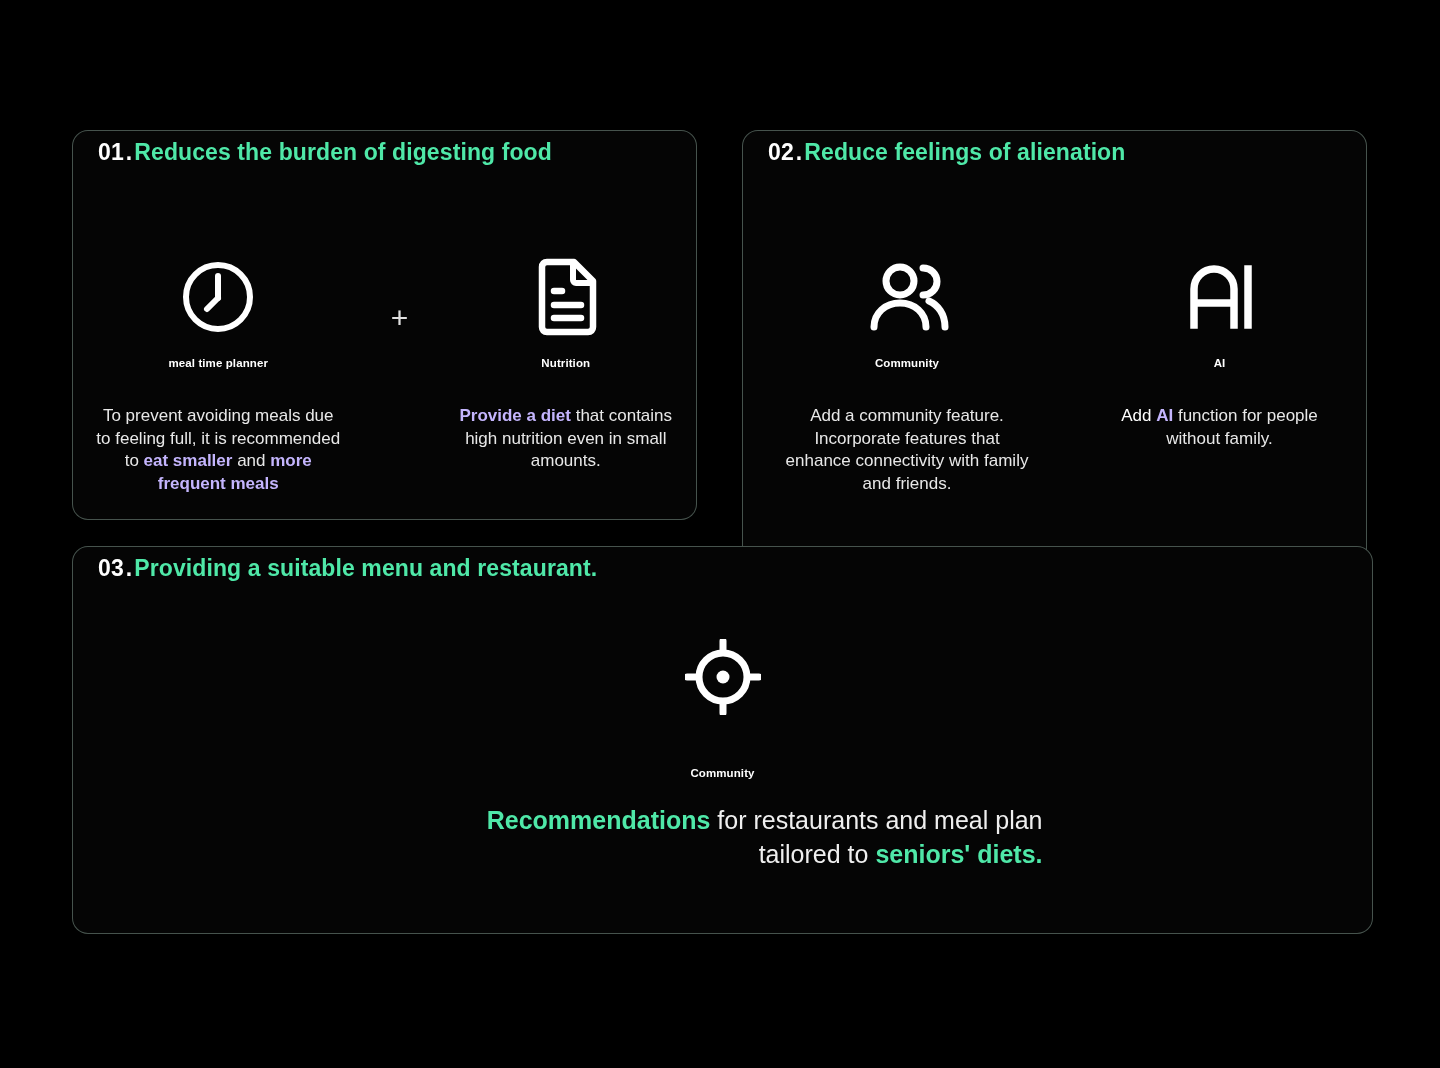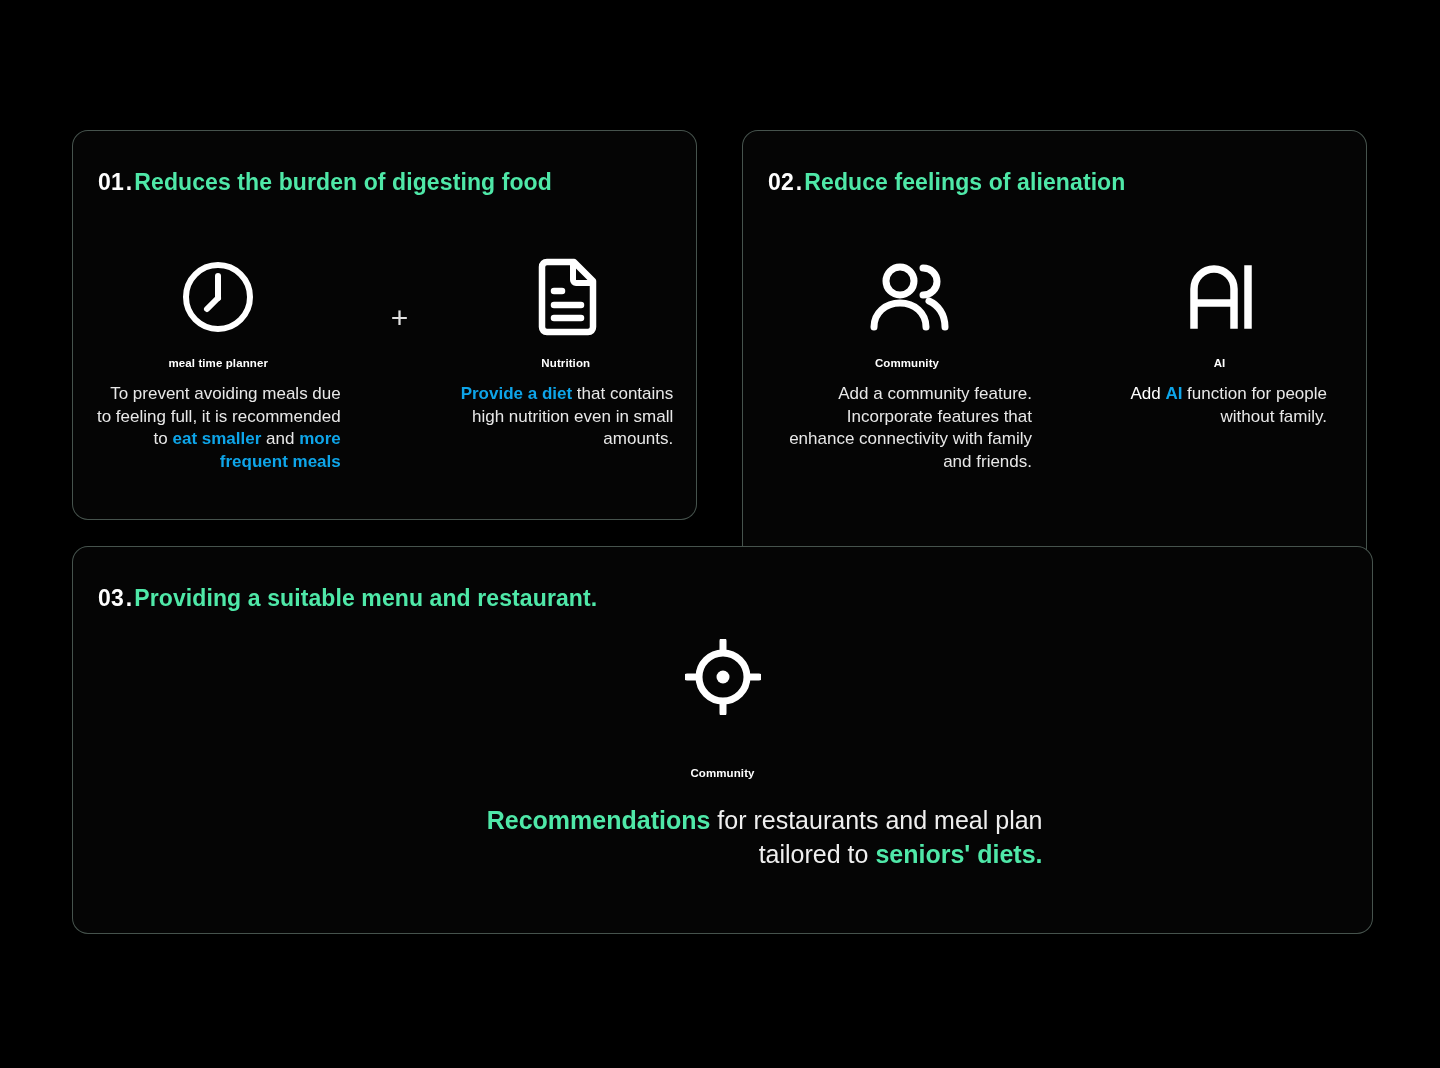--- a/index.html
+++ b/index.html
@@ -26,21 +26,21 @@
     border-radius: 16px;
   }
 
   #card-01 { left: 72px;  top: 130px; width: 625px; height: 390px; }
   #card-02 { left: 742px; top: 130px; width: 625px; height: 502px; }
   #card-03 { left: 72px;  top: 546px; width: 1301px; height: 388px; }
 
   .card-title {
     position: absolute;
     left: 25px;
-    top: 38px;
+    top: 8px;
     font-size: 23px;
     font-weight: bold;
     letter-spacing: 0.1px;
     white-space: nowrap;
   }
   .card-title .num { color: #ffffff; }
   .card-title .dot { color: #ffffff; padding: 0 2px; }
   .card-title .ttl { color: #4FE8A8; }
 
   
@@ -68,28 +68,28 @@
   .icon-label {
     margin-top: 14px;
     font-size: 11.5px;
     font-weight: bold;
     color: #ffffff;
     letter-spacing: 0.1px;
     text-align: center;
   }
 
   .body-text {
-    margin-top: 14px;
+    margin-top: 36px;
     font-size: 17px;
     line-height: 1.33;
     color: #e8e8e8;
-    text-align: right;
+    text-align: center;
     font-weight: normal;
   }
-  .body-text .hl { color: #0ea5e9; font-weight: bold; }
+  .body-text .hl { color: #c4b5fd; font-weight: bold; }
   .body-text .bw { color: #ffffff; font-weight: normal; }
 
   .plus {
     color: #e0e0e0;
     font-size: 30px;
     font-weight: 300;
     line-height: 1;
     align-self: flex-start;
     margin-top: 52px;
   }

